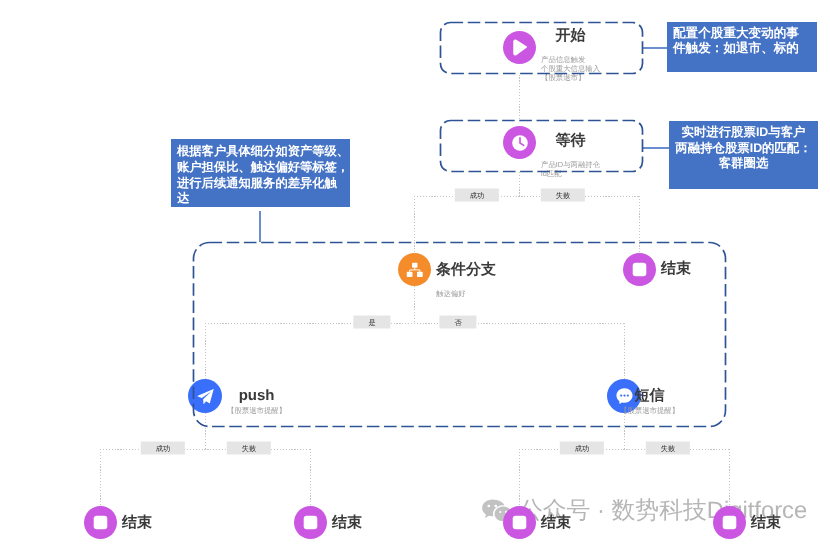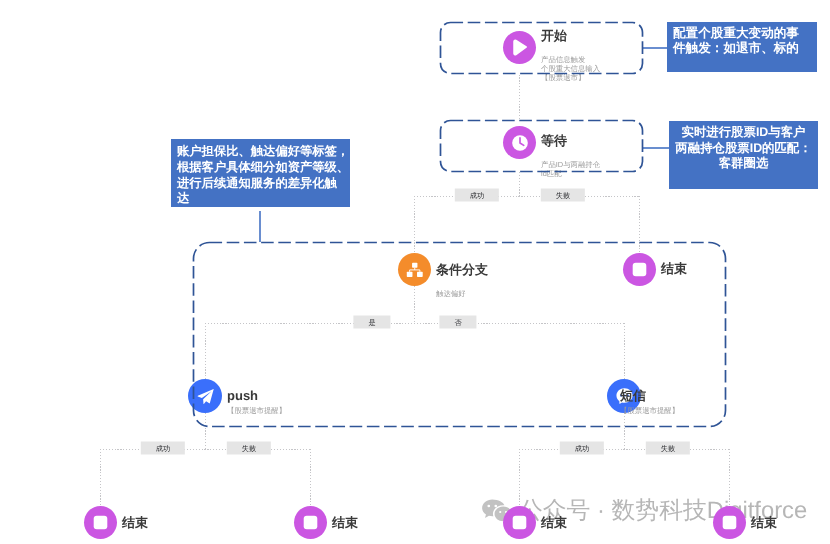--- a/index.html
+++ b/index.html
@@ -8,21 +8,21 @@
        font-family:"Liberation Sans",sans-serif;
        -webkit-font-smoothing:antialiased;text-rendering:geometricPrecision;}
   #canvas{position:relative;width:830px;height:544px;}
   svg.wires{position:absolute;left:0;top:0;width:830px;height:544px;pointer-events:none;}
 
   
   .nicon{position:absolute;border-radius:50%;display:flex;align-items:center;
          justify-content:center;z-index:5;}
   
   .nlab{position:absolute;z-index:5;}
-  .ntitle{font-size:13px;font-weight:bold;color:#3a3a3a;line-height:11.5px;white-space:nowrap;}
+  .ntitle{font-size:15px;font-weight:bold;color:#3a3a3a;line-height:11.5px;white-space:nowrap;text-align:center;}
   .nsub{font-size:7.4px;color:#9b9b9b;line-height:9.2px;white-space:nowrap;}
   .nsub.first{margin-top:13px;}
   .nsub.gap{margin-top:4.5px;}
 
   
   .ann{position:absolute;background:#4472C4;color:#ffffff;font-weight:bold;box-sizing:border-box;}
   .ann span{display:block;white-space:nowrap;}
 
   
   .elab{position:absolute;background:#e5e5e5;color:#2e2f33;font-size:7.2px;
@@ -194,22 +194,22 @@
     <span>件触发：如退市、标的</span>
   </div>
 
   <div class="ann" style="left:669px;top:121px;width:149px;height:68px;padding:4px 4px;font-size:12.4px;line-height:15.5px;text-align:center;">
     <span>实时进行股票ID与客户</span>
     <span>两融持仓股票ID的匹配：</span>
     <span>客群圈选</span>
   </div>
 
   <div class="ann" style="left:171px;top:139px;width:179px;height:68px;padding:5px 6px;font-size:12.3px;line-height:15.8px;">
+    <span>根据客户具体细分如资产等级、</span>
     <span>账户担保比、触达偏好等标签，</span>
-    <span>根据客户具体细分如资产等级、</span>
     <span>进行后续通知服务的差异化触</span>
     <span>达</span>
   </div>
 
   <div class="wm" style="left:482px;top:495px;">
     <svg width="30" height="28" viewBox="0 0 34 32" style="margin-top:4px;">
       <path d="M11.6 0.6 C5.2 0.6 0 4.9 0 10.2 c0 3.0 1.7 5.7 4.4 7.5 l-1.0 3.3 a0.32 0.32 0 0 0 0.47 0.36 l3.9 -2.2 c1.3 0.34 2.6 0.53 4.0 0.53 0.36 0 0.72 -0.02 1.07 -0.05 -0.3 -0.9 -0.47 -1.8 -0.47 -2.75 0 -5.4 5.3 -9.8 11.85 -9.8 0.42 0 0.85 0.02 1.26 0.06 C24.3 3.8 18.6 0.6 11.6 0.6 Z" fill="#C2C2C2"></path>
       <ellipse cx="7.6" cy="7.9" rx="1.55" ry="1.45" fill="#ffffff"></ellipse>
       <ellipse cx="15.6" cy="7.9" rx="1.55" ry="1.45" fill="#ffffff"></ellipse>
       <path d="M34 17.0 c0 -4.6 -4.4 -8.3 -9.9 -8.3 -5.45 0 -9.9 3.7 -9.9 8.3 0 4.6 4.45 8.3 9.9 8.3 1.15 0 2.25 -0.17 3.3 -0.46 l3.15 1.75 a0.28 0.28 0 0 0 0.4 -0.33 l-0.85 -2.75 c2.4 -1.5 3.9 -3.85 3.9 -6.51 Z" fill="#C2C2C2"></path>

